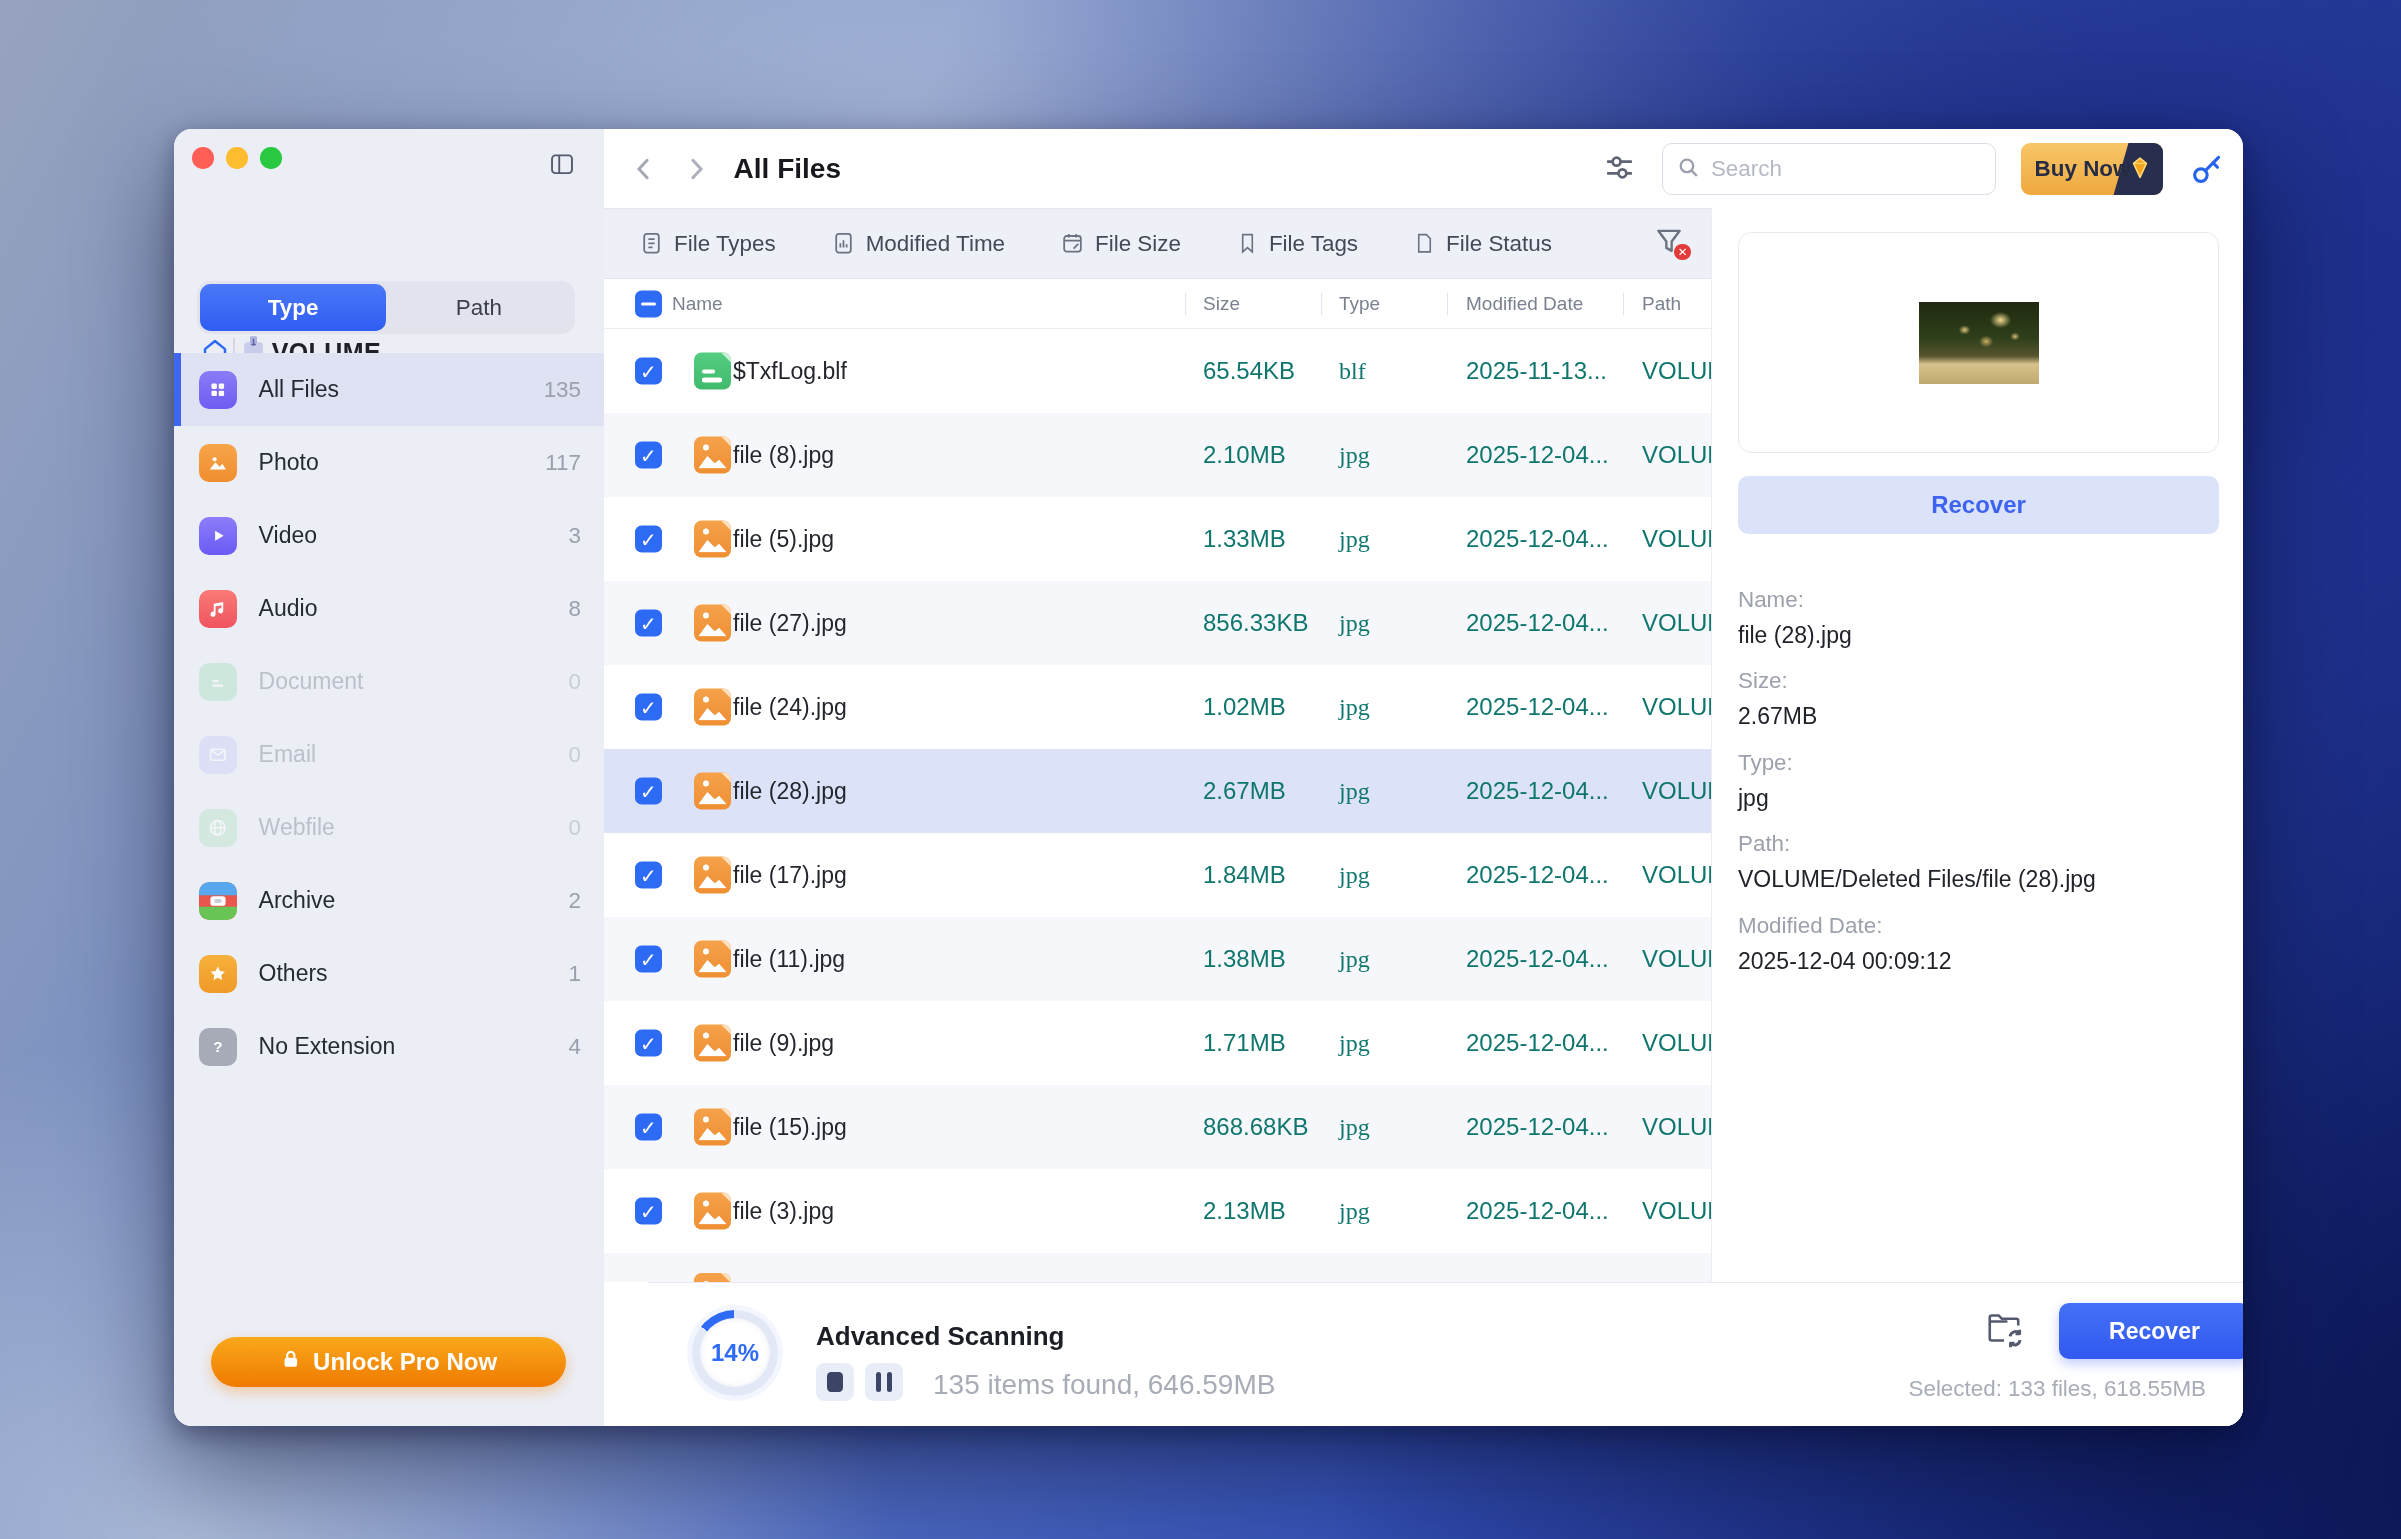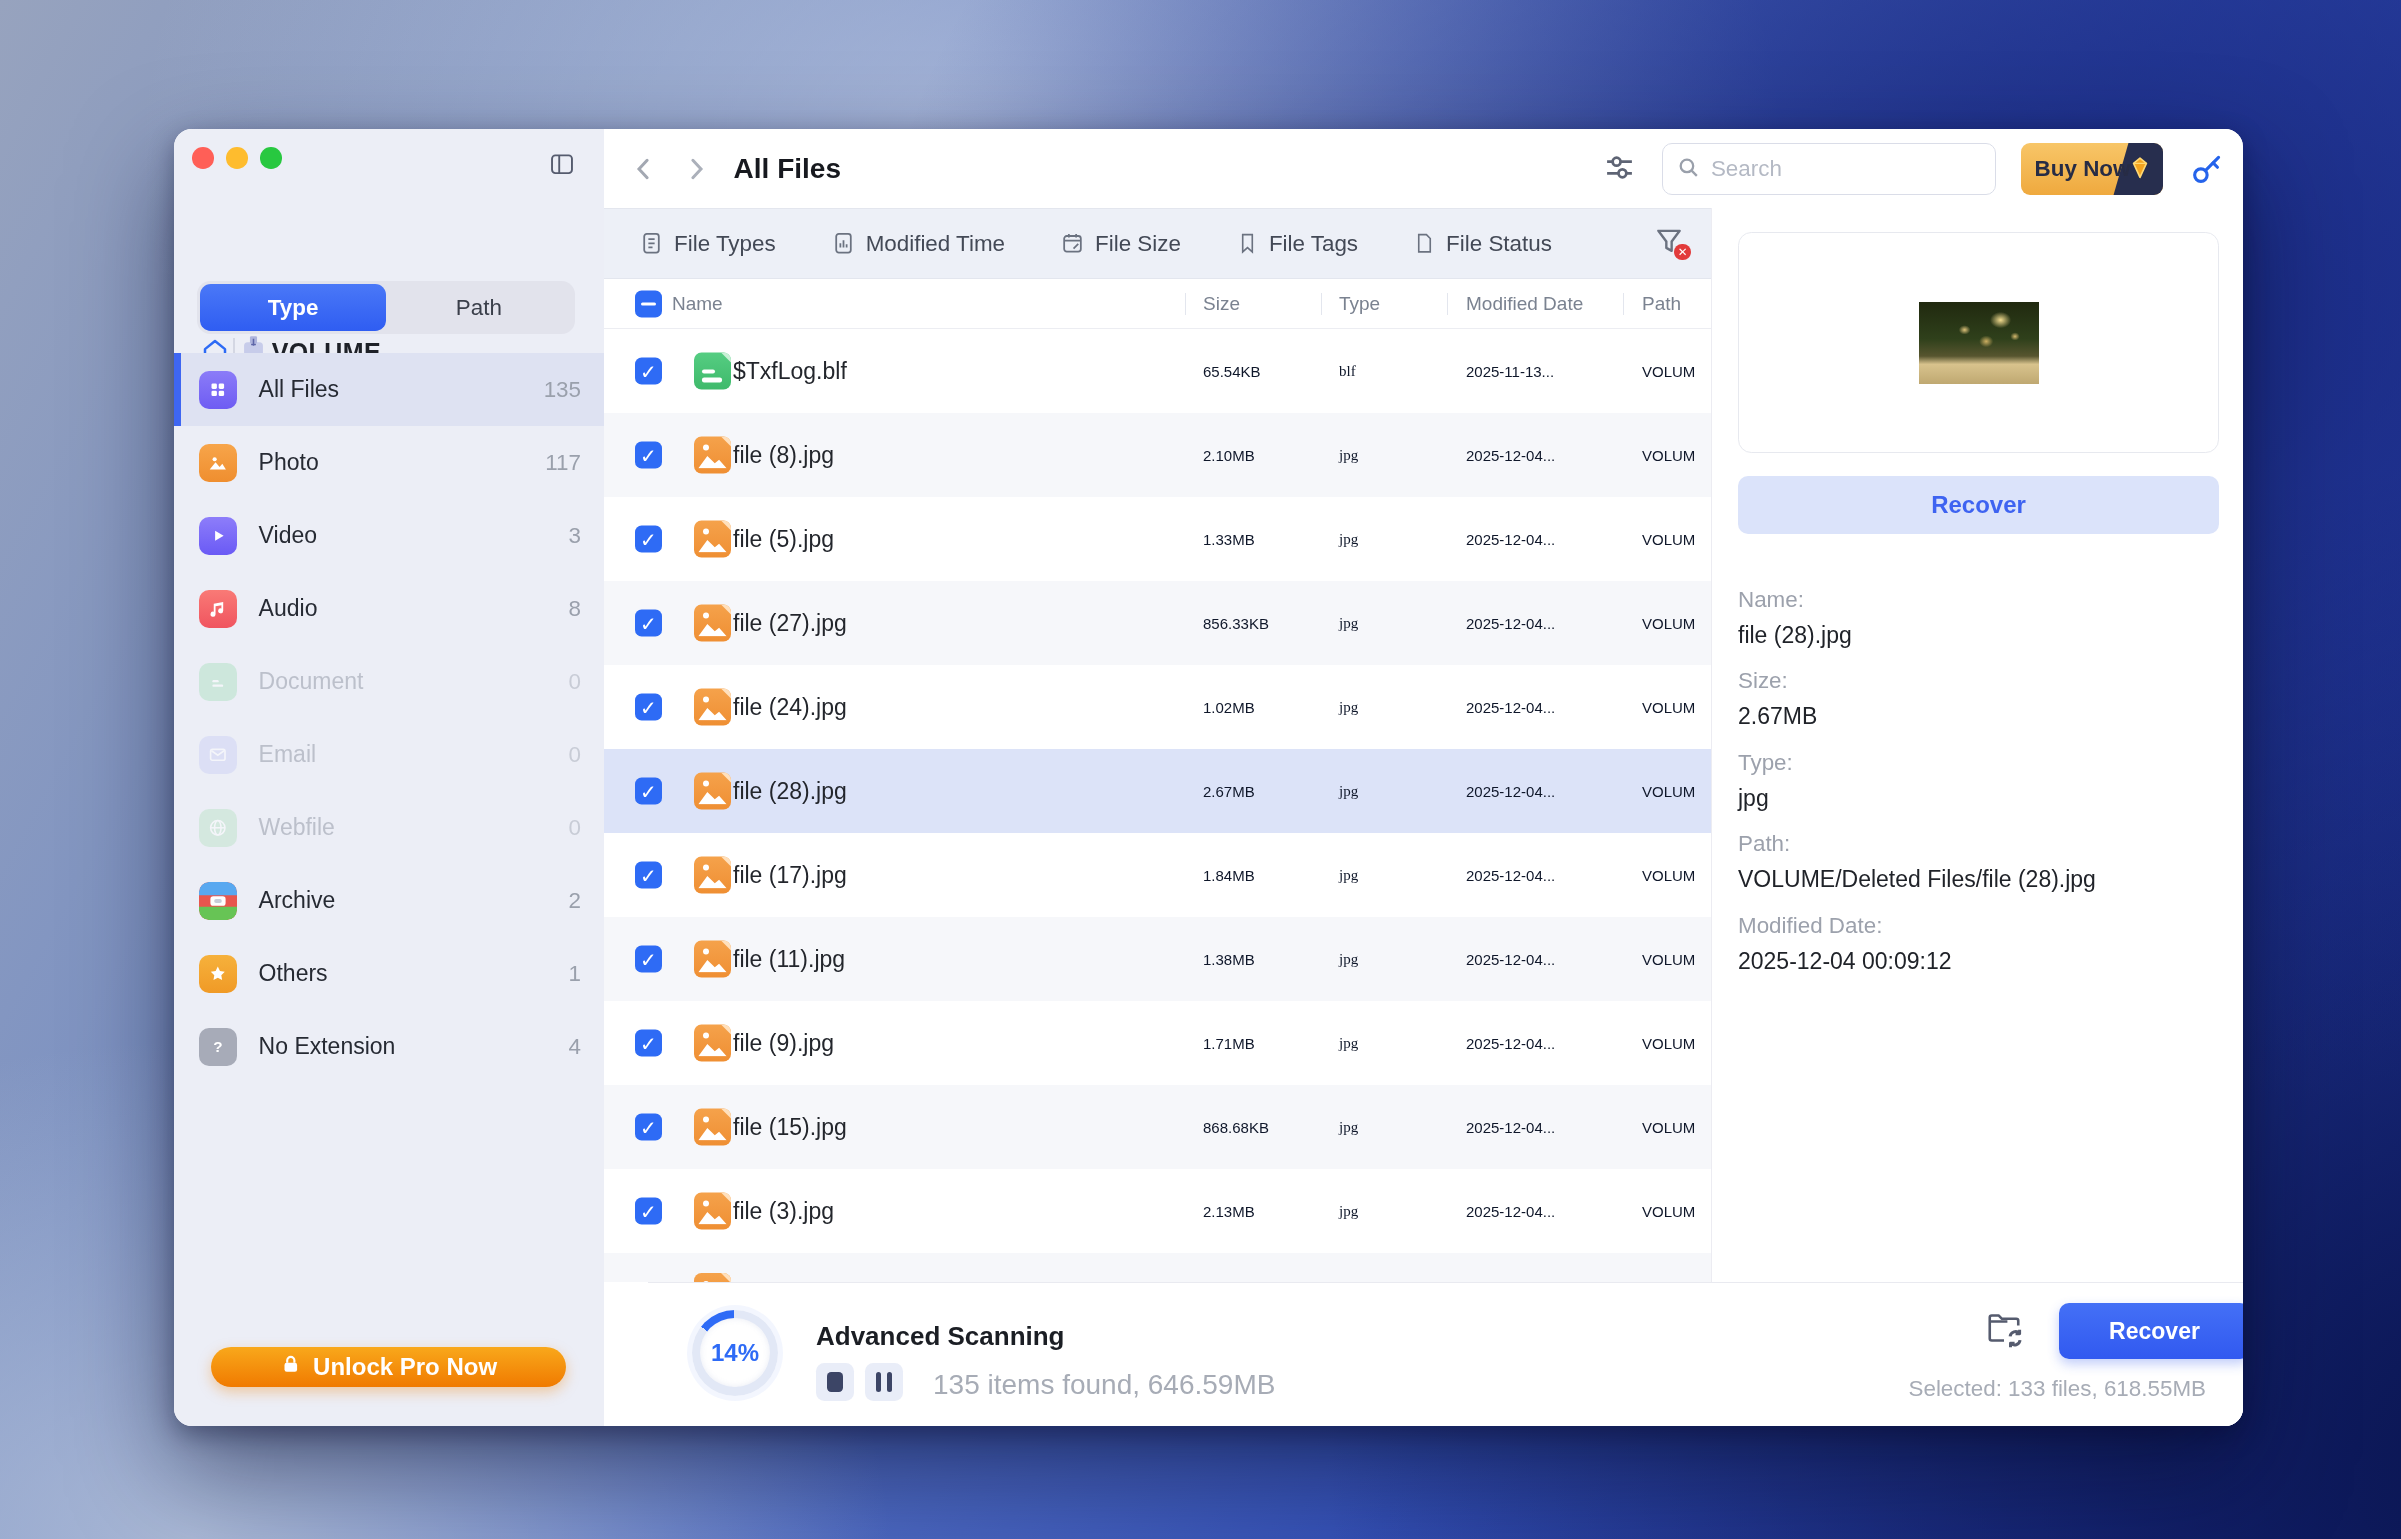--- a/index.html
+++ b/index.html
@@ -50,21 +50,21 @@
   .si-photo{ background:linear-gradient(180deg,#F7A54A,#EF8E2F); }
   .si-video{ background:linear-gradient(180deg,#8D7DFA,#6A5AF5); }
   .si-audio{ background:linear-gradient(180deg,#F97A76,#F0545F); }
   .si-doc{ background:#A9E0BD; }
   .si-email{ background:#C9CEF4; }
   .si-web{ background:#B9E2C4; }
   .si-other{ background:linear-gradient(180deg,#F6B13C,#F09A26); }
   .si-noext{ background:#A7ABB8; }
   .si-noext text { font-family:"Liberation Sans",sans-serif; }
 
-  .unlock { position:absolute; left:37px; bottom:39px; width:355px; height:40px; border:none;
+  .unlock { position:absolute; left:37px; bottom:39px; width:355px; height:50px; border:none;
     border-radius:25px; background:linear-gradient(180deg,#F9A81B,#F07A00);
     color:#fff; font-size:24px; font-weight:700; font-family:inherit; display:flex;
     align-items:center; justify-content:center; gap:11.6px; cursor:pointer;
     box-shadow:0 5px 13.3px rgba(240,130,0,.35); }
 
   
   .main { flex:1; display:flex; flex-direction:column; background:#fff; min-width:0; }
   .topbar { height:79px; flex:0 0 79px; display:flex; align-items:center; padding:0 17.4px 0 25px; }
   .navbtn { width:30px; height:30px; background:none; border:none; cursor:pointer; padding:0; }
   .navbtn + .navbtn { margin-left:21.6px; }
@@ -98,21 +98,21 @@
   .thead { height:50px; flex:0 0 50px; position:relative; border-bottom:0.8px solid #ECEDF2;
     font-size:19px; color:#7A8290; }
   .thead .hcell { position:absolute; top:50%; transform:translateY(-50%); }
   .vsep { position:absolute; top:14px; width:0.8px; height:21.6px; background:#E3E6EE; }
 
   .rows { flex:1; overflow:hidden; position:relative; }
   .trow { height:84px; position:relative; cursor:pointer; }
   .trow.z { background:#F6F7FA; }
   .trow.sel { background:#DCE3F8; }
   .trow.partial { height:32px; overflow:hidden; }
-  .c { position:absolute; top:50%; transform:translateY(-50%); font-size:15px; color:#0f172a; white-space:nowrap; }
+  .c { position:absolute; top:50%; transform:translateY(-50%); font-size:24px; color:#0f766e; white-space:nowrap; }
   .c.name { left:129px; font-size:23px; color:#23262C; }
   .c.size { left:599px; } .c.type { left:735px;font-family:Liberation Serif, serif; } .c.date { left:862px; }
   .c.path { left:1038px; right:0; overflow:hidden; }
   .cb { position:absolute; left:31px; top:50%; transform:translateY(-50%); width:27px; height:27px;
     border-radius:6.6px; background:#2E6BF5; cursor:pointer; }
   .cb.checked::after { content:"✓"; position:absolute; inset:0; color:#fff; font-size:20px; font-weight:700;
     display:flex; align-items:center; justify-content:center; }
   .cb.minus::after { content:""; position:absolute; left:5.8px; right:5.8px; top:12.5px; height:3.3px;
     border-radius:1.7px; background:#fff; }
   .ficon { position:absolute; left:90px; top:50%; transform:translateY(-50%); width:37px; height:37px;

